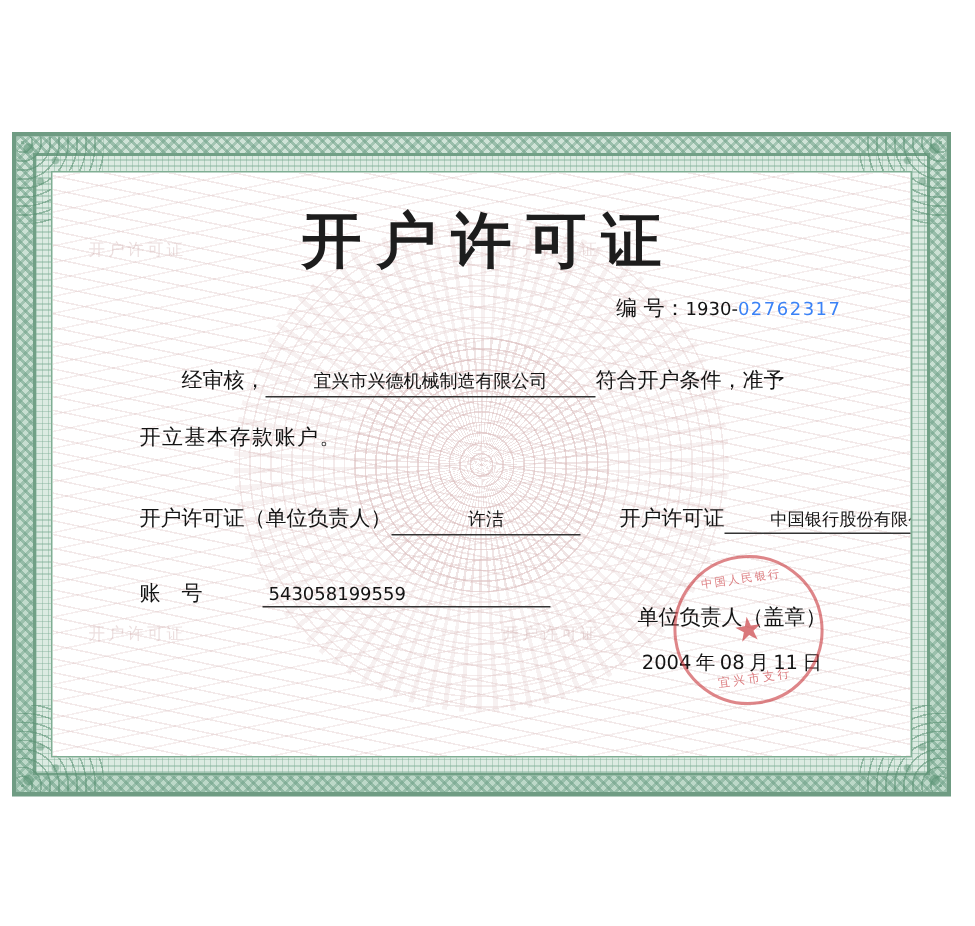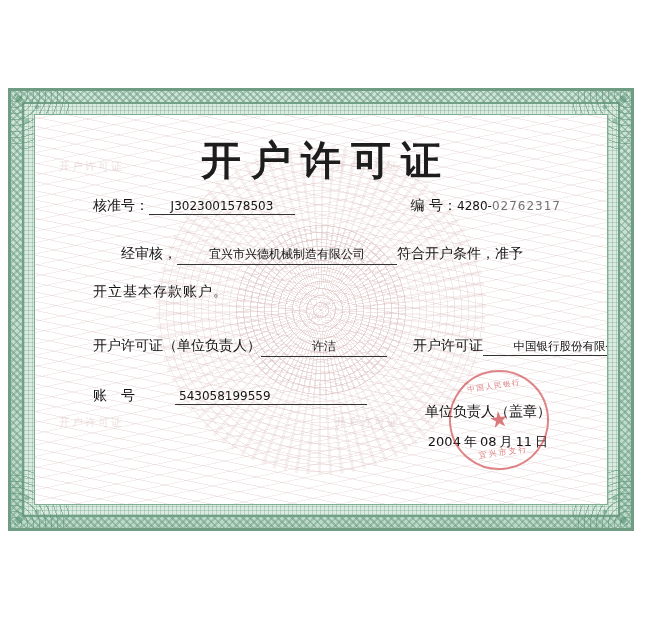--- a/index.html
+++ b/index.html
@@ -148,21 +148,21 @@
     vertical-align: baseline;
     font-family: "DejaVu Sans", sans-serif;
   }
 
   .val-sm { font-size: 12px; }
 
   #approval-row { left: 58px; top: 82px; }
   #approval-row .field { min-width: 138px; }
 
   #number-row { right: 46px; top: 82px; text-align: right; }
-  #number-red { color: #737373; letter-spacing: 1px; }
+  #number-red { color: #3b82f6; letter-spacing: 1px; }
 
   #body-line1 { left: 86px; top: 130px; }
   #body-line1 .field { min-width: 212px; }
   #body-line2 { left: 58px; top: 168px; letter-spacing: 1px; }
 
   #legal-row { left: 58px; top: 222px; }
   #legal-row .field.legal { min-width: 118px; }
   #legal-row .bank-label { margin-left: 26px; }
   #legal-row .field.bank { min-width: 214px; font-size: 11.5px; }
 
@@ -231,26 +231,23 @@
       <div class="wm-text" style="left:24px; top:44px;">开户许可证</div>
       <div class="wm-text" style="left:300px; top:44px;">开户许可证</div>
       <div class="wm-text" style="left:24px; top:300px;">开户许可证</div>
       <div class="wm-text" style="left:300px; top:300px;">开户许可证</div>
     </div>
 
     <div class="content">
 
       <div class="doc-title">开户许可证</div>
 
-      <div class="row" id="approval-row">
-        <span class="label">核准号：</span><span class="field">J3023001578503</span>
-      </div>
 
       <div class="row" id="number-row">
-        <span class="label">编 号：</span><span class="val-sm">4280-</span><span class="val-sm" id="number-red">02762317</span>
+        <span class="label">编 号：</span><span class="val-sm">1930-</span><span class="val-sm" id="number-red">02762317</span>
       </div>
 
       <div class="row" id="body-line2">开立基本存款账户。</div>
 
       <div class="row" id="body-line1">
         <span class="label">经审核，</span><span class="field">宜兴市兴德机械制造有限公司</span><span class="label">符合开户条件，准予</span>
       </div>
 
       <div class="row" id="legal-row">
         <span class="label">开户许可证（单位负责人）</span><span class="field legal">许洁</span><span class="label bank-label">开户许可证</span><span class="field bank">中国银行股份有限公司宜兴支行</span>

